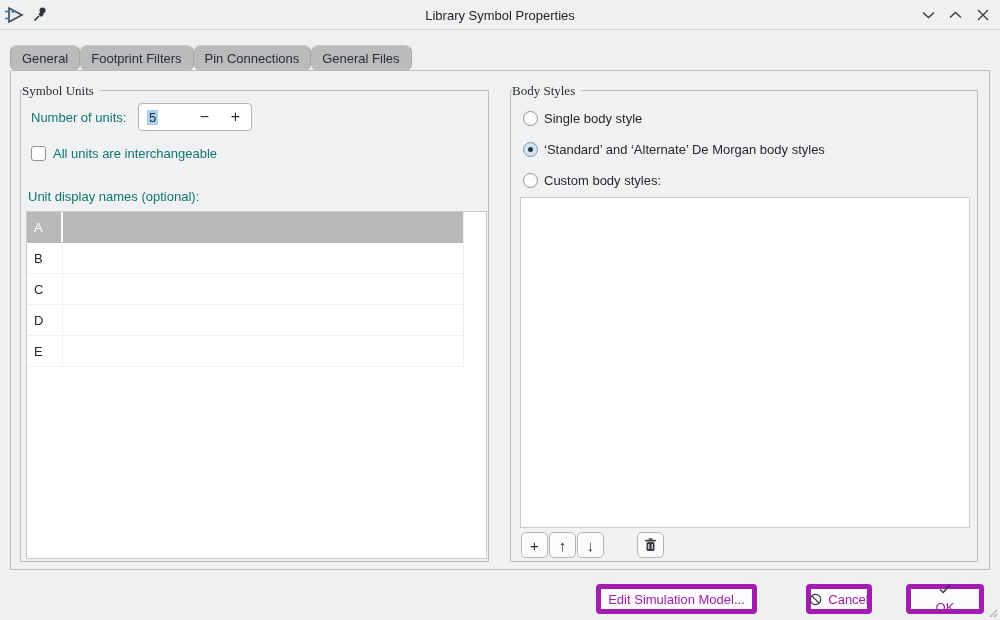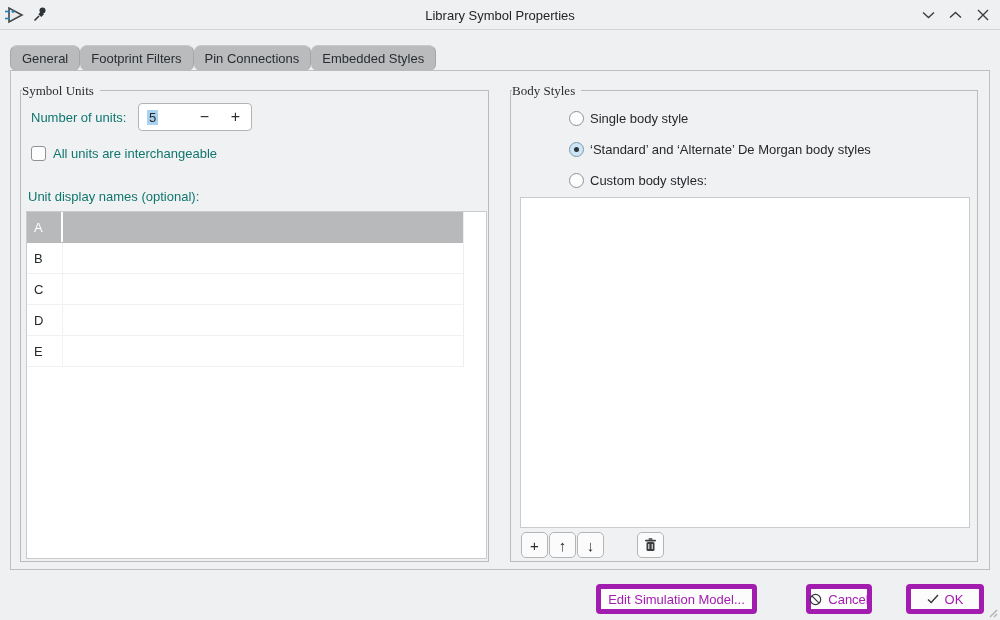--- a/index.html
+++ b/index.html
@@ -49,39 +49,39 @@
   .unit-grid { left:5px; top:120px; width:461px; height:348px; background:#ffffff;
     border:1px solid #c9cbcd; overflow:hidden; }
   .grid-rows { width:437px; border-right:1px solid #eeeef0; }
   .grow { height:31px; display:flex; align-items:stretch; border-bottom:1px solid #f1f1f3; background:#fff; }
   .gcell-letter { width:36px; display:flex; align-items:center; padding-left:7px;
     border-right:1px solid #f1f1f3; }
   .gcell-name { flex:1; }
   .grow.selected { background:#b7b9bb; color:#ffffff; border-bottom:1px solid #b7b9bb; }
   .grow.selected .gcell-letter { border-right:2px solid #ffffff; }
   
-  .radio-row { left:12px; display:flex; align-items:center; height:16px;margin-left:46px; }
+  .radio-row { left:12px; display:flex; align-items:center; height:16px; }
   .radio { width:15px; height:15px; border-radius:50%; background:#fdfdfd;
     border:1px solid #8f9294; position:relative; flex:0 0 auto; }
   .radio.sel { background:#cde6f7; border-color:#7e98a8; }
   .radio.sel::after { content:""; position:absolute; left:4px; top:4px; width:5px; height:5px;
     border-radius:50%; background:#2e3436; }
   .radio-label { margin-left:6px; white-space:nowrap; }
   
   .style-list { left:9px; top:106px; width:450px; height:331px; background:#ffffff;
     border:1px solid #c9cbcd; }
   .sqbtn { top:441px; width:27px; height:26px; background:#fbfbfc; border:1px solid #b2b4b6;
     border-radius:5px; display:flex; align-items:center; justify-content:center;
     font-size:15px; color:#2a2d30; }
   
   .btn { position:absolute; top:584px; height:30px; background:#fcfcfd; border:5px solid #a21caf;
     border-radius:4px; display:flex; align-items:center; justify-content:center; gap:6px; color:#a21caf; }
   .btn-edit-sim { left:596px; width:161px; }
   .btn-cancel { left:806px; width:66px; }
-  .btn-ok { left:906px; width:78px; }
+  .btn-ok { left:906px; width:78px;flex-direction:column; }
   svg { display:block; }
   .grip { position:absolute; right:2px; bottom:2px; }
 </style>
 </head>
 <body>
 
 <div class="titlebar">
   <span class="tb-icon app-logo">
     <svg width="22" height="22" viewBox="0 0 22 22">
       <polygon points="4,4 4,18 17,11" fill="#e8eaec" stroke="#41464a" stroke-width="1.6"></polygon>
@@ -122,21 +122,21 @@
   <div class="tab">
       <span>General</span>
     </div>
   <div class="tab">
       <span>Footprint Filters</span>
     </div>
   <div class="tab">
       <span>Pin Connections</span>
     </div>
   <div class="tab">
-      <span>Embedded Styles</span>
+      <span>General Files</span>
     </div>
 </div>
 
 <div class="panel">
 
   <div class="group g-symbol-units">
     <span class="group-label">Symbol Units</span>
 
     <span class="abs lbl" style="left:10px; top:19px;">Number of units:</span>
 

